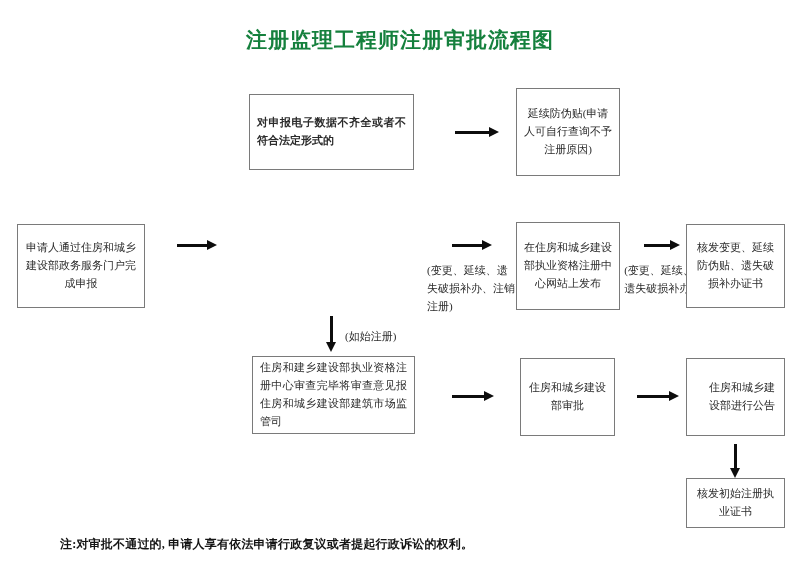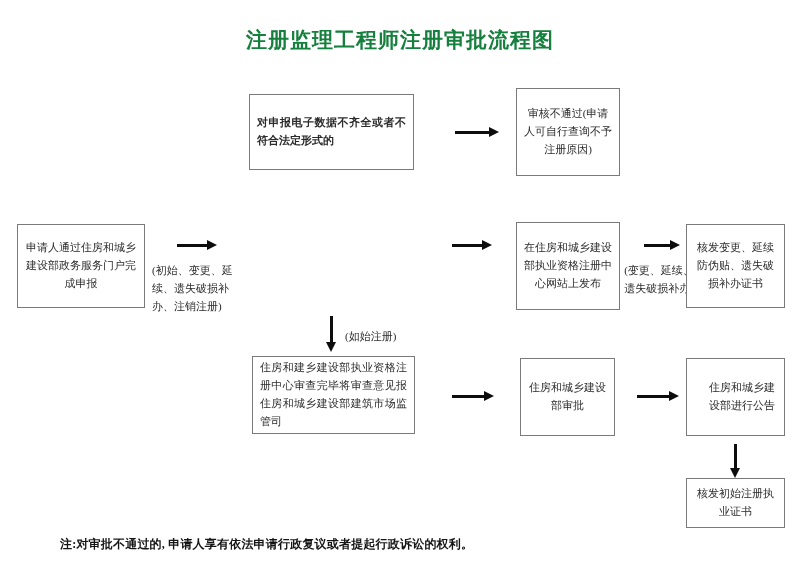--- a/index.html
+++ b/index.html
@@ -127,42 +127,42 @@
   <div class="box" style="left:249px; top:94px; width:165px; height:76px;font-weight:bold;">
     <span>对申报电子数据不齐全或者不符合法定形式的</span>
   </div>
 
   <div class="arrow-h" style="left:455px; top:132px; width:44px;">
     <div class="shaft" style="width:34px;"></div>
     <div class="head" style="left:34px;"></div>
   </div>
 
   <div class="box center" style="left:516px; top:88px; width:104px; height:88px;">
-    <span>审核不通过(申请人可自行查询不予注册原因)</span>
+    <span>延续防伪贴(申请人可自行查询不予注册原因)</span>
   </div>
 
   <div class="box center" style="left:17px; top:224px; width:128px; height:84px;">
     <span>申请人通过住房和城乡建设部政务服务门户完成申报</span>
   </div>
 
   <div class="arrow-h" style="left:177px; top:245px; width:40px;">
     <div class="shaft" style="width:30px;"></div>
     <div class="head" style="left:30px;"></div>
   </div>
 
-  <div class="label" style="left:152px; top:262px; width:92px;">
-    <span>(初始、变更、延续、遗失破损补办、注销注册)</span>
-  </div>
 
 
   <div class="arrow-h" style="left:452px; top:245px; width:40px;">
     <div class="shaft" style="width:30px;"></div>
     <div class="head" style="left:30px;"></div>
   </div>
 
+  <div class="label" style="left:427px; top:262px; width:88px;">
+    <span>(变更、延续、遗失破损补办、注销注册)</span>
+  </div>
 
   <div class="box center" style="left:516px; top:222px; width:104px; height:88px;">
     <span>在住房和城乡建设部执业资格注册中心网站上发布</span>
   </div>
 
   <div class="arrow-h" style="left:644px; top:245px; width:36px;">
     <div class="shaft" style="width:26px;"></div>
     <div class="head" style="left:26px;"></div>
   </div>
 

